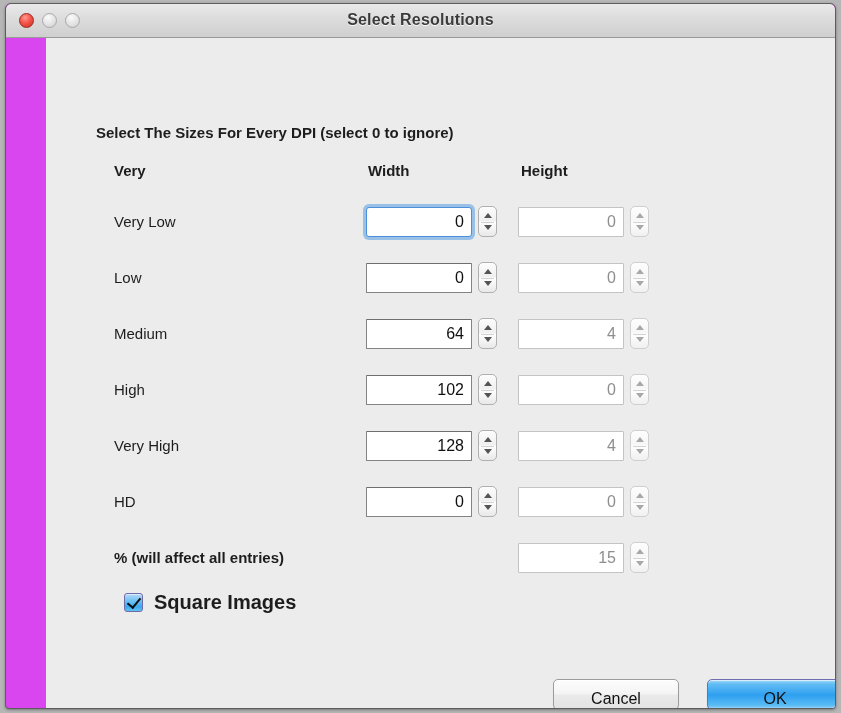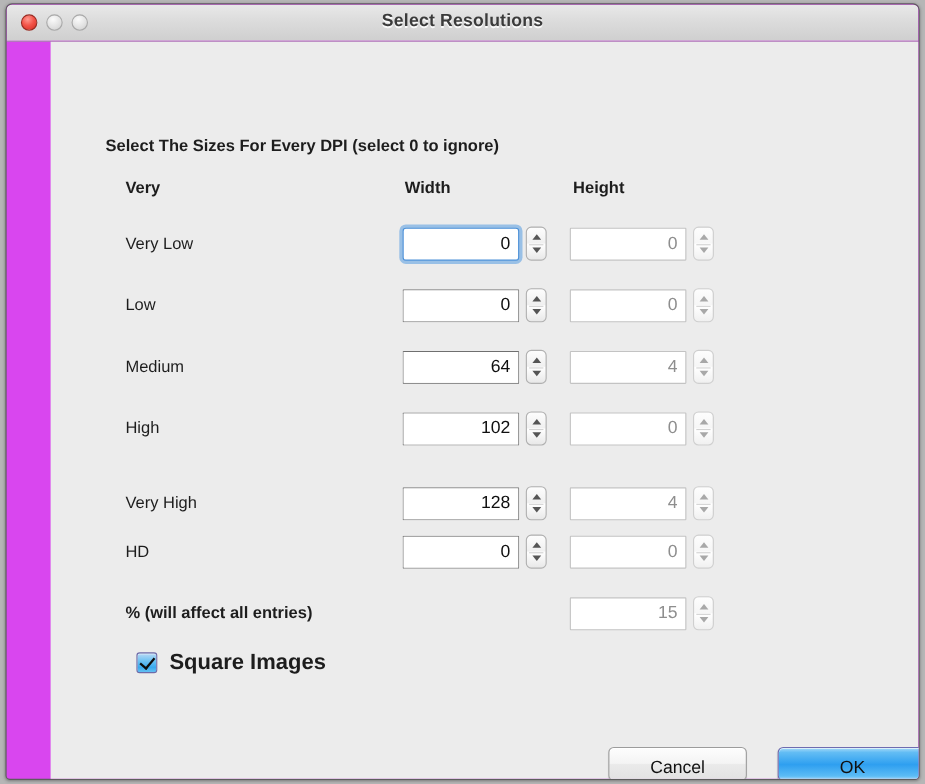--- a/index.html
+++ b/index.html
@@ -339,21 +339,21 @@
             </div>
           </div>
           <div class="field-group height">
             <input type="text" class="spinbox disabled" disabled="disabled" value="0" style="">
             <div class="stepper dim">
               <div class="arrow up"></div>
               <div class="arrow down"></div>
             </div>
           </div>
         </div>
-        <div class="row" style="top: 404px;">
+        <div class="row" style="top: 392px;">
           <div class="row-label">Very High</div>
           <div class="field-group width">
             <input type="text" class="spinbox" value="128" style="">
             <div class="stepper">
               <div class="arrow up"></div>
               <div class="arrow down"></div>
             </div>
           </div>
           <div class="field-group height">
             <input type="text" class="spinbox disabled" disabled="disabled" value="4" style="">

